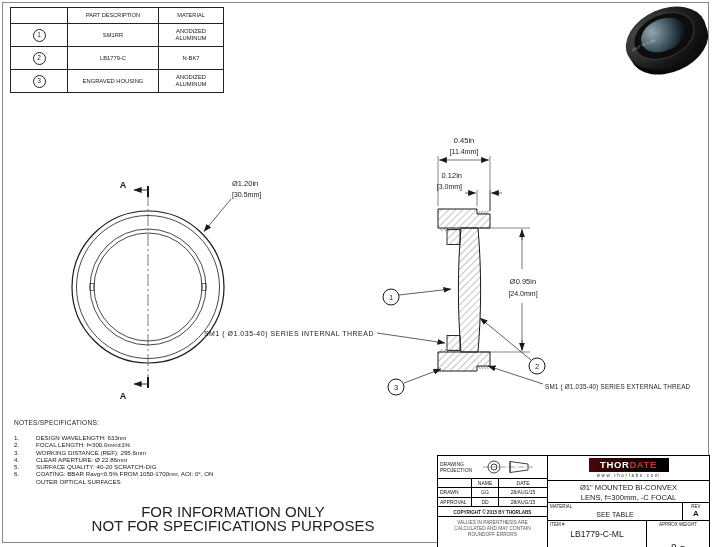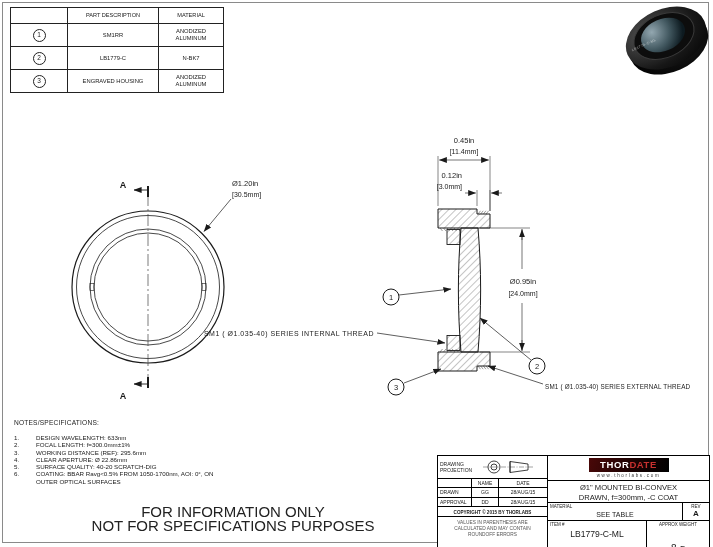--- a/index.html
+++ b/index.html
@@ -315,21 +315,21 @@
     <div class="tb-right">
       <div class="tb-logo">
         <div class="logo-box">
           <span class="logo-thor">THOR</span>
             <span class="logo-labs">DATE</span>
         </div>
         <div class="logo-site">www.thorlabs.com</div>
       </div>
       <div class="tb-title">
         <div>Ø1" MOUNTED BI-CONVEX</div>
-        <div>DRAWN, f=300mm, -C COAT</div>
+        <div>LENS, f=300mm, -C FOCAL</div>
       </div>
       <div class="tb-mat">
         <div class="mat-cell">
           <span class="cell-label">MATERIAL</span>
           <div class="mat-value">SEE TABLE</div>
         </div>
         <div class="rev-cell">
           <div class="rev-label">REV</div>
           <div class="rev-value">A</div>
         </div>

